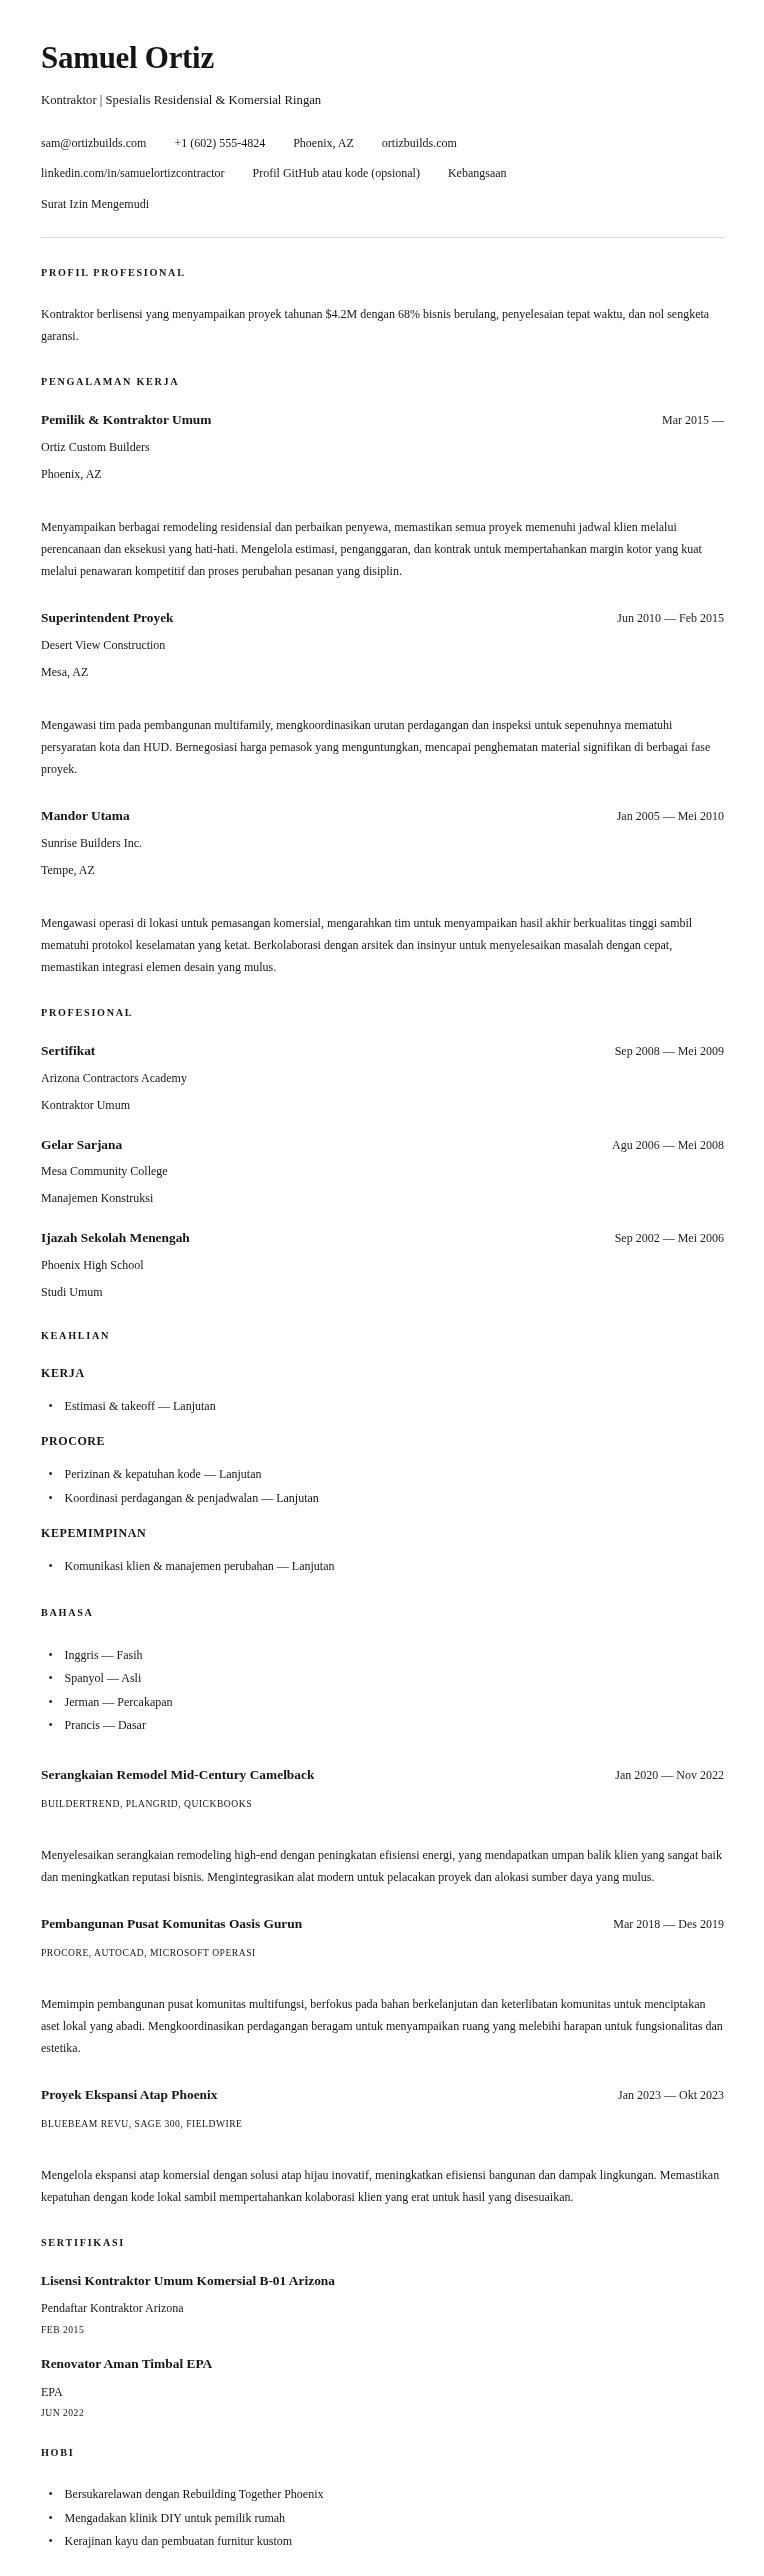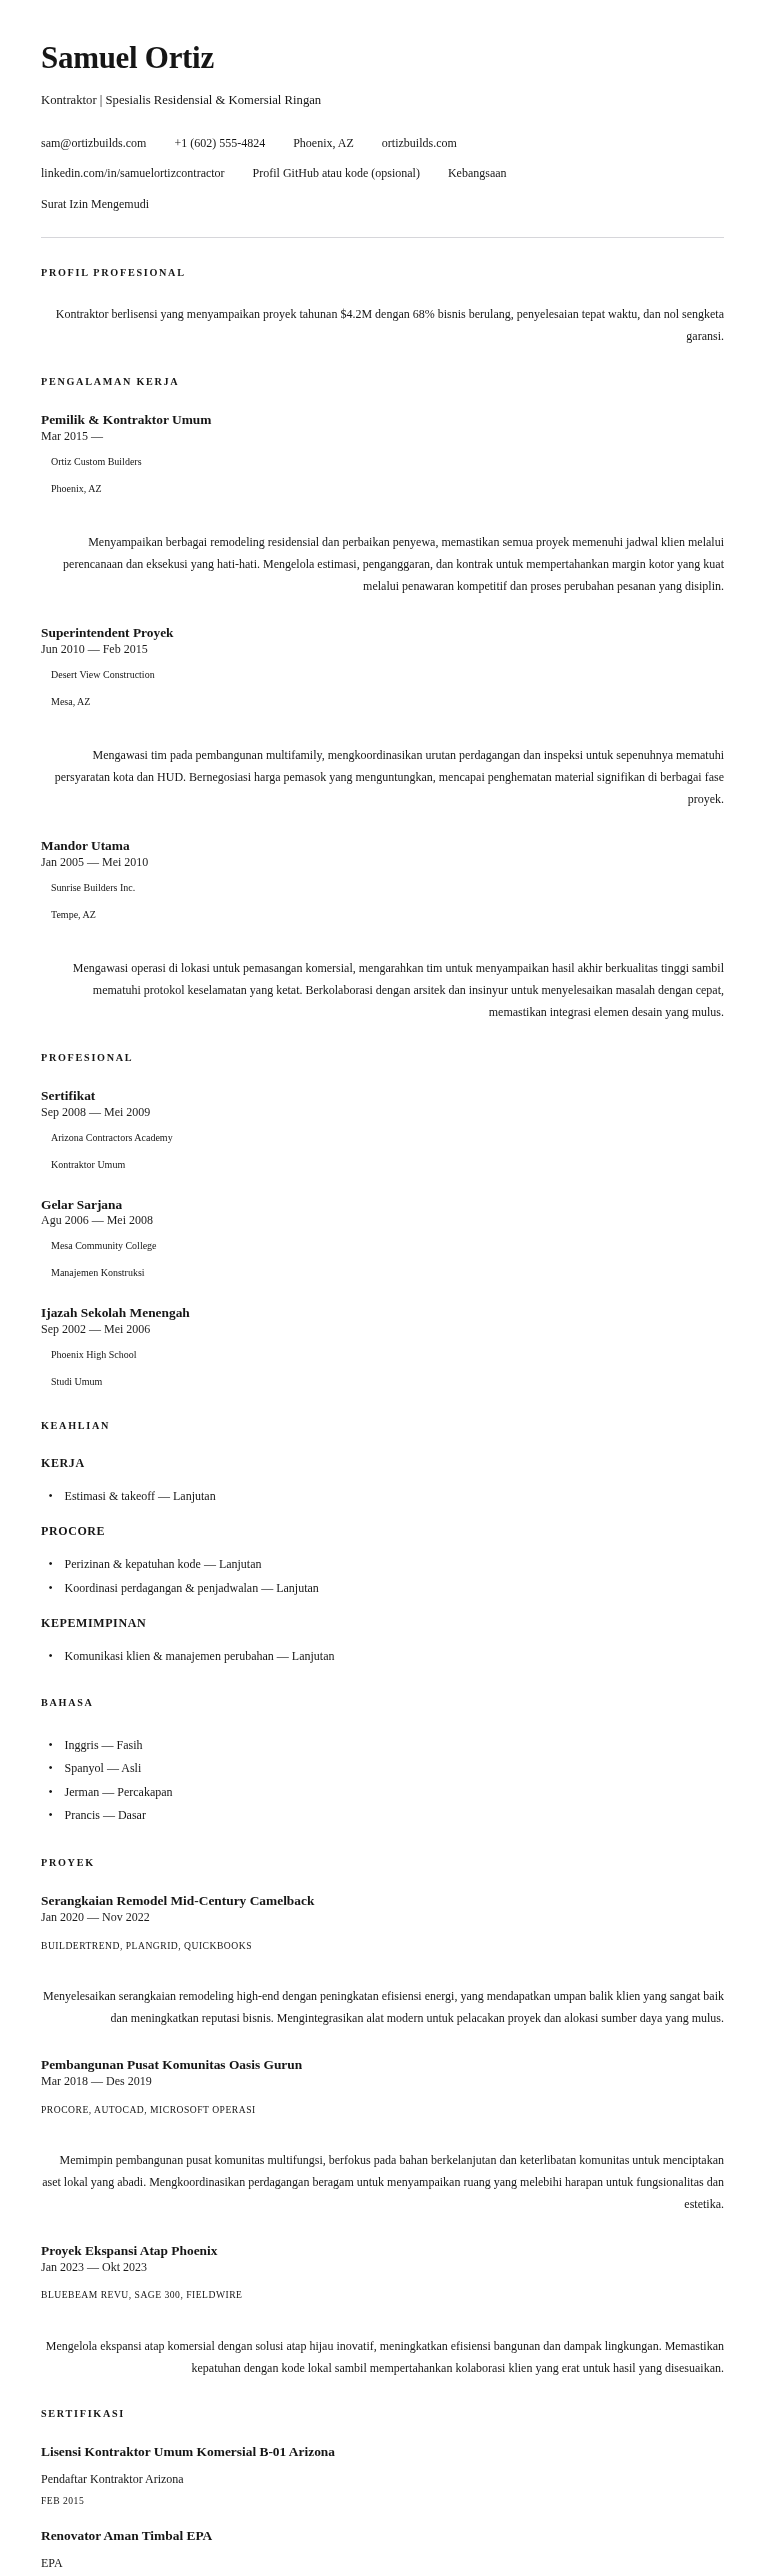--- a/index.html
+++ b/index.html
@@ -45,46 +45,44 @@
     font-size:10.2px;
     font-weight:700;
     letter-spacing:1.7px;
     margin:0 0 24px 0;
     line-height:1.2;
   }
   .body-text {
     font-size:12px;
     line-height:22px;
     margin:0;
-    text-align:right;
   }
   
   .entry { margin-top:0; }
   .entry + .entry { margin-top:28px; }
   .entry-head {
     display:flex;
     justify-content:space-between;
     align-items:baseline;
-    flex-direction:column;
   }
   .entry-title {
     font-size:13.4px;
     font-weight:700;
     margin:0;
     line-height:1.25;
   }
   .entry-date {
     font-size:12px;
     white-space:nowrap;
     color:#1c1c1c;
   }
   .entry-sub {
-    font-size:10px;
+    font-size:12px;
     line-height:18px;
-    margin:9px 0 0 10px;
+    margin:9px 0 0 0;
   }
   .entry-desc { margin-top:33px; }
   .edu .entry + .entry { margin-top:23px; }
   
   .skill-group + .skill-group { margin-top:15.3px; }
   .group-title {
     font-size:12px;
     font-weight:700;
     letter-spacing:0.6px;
     margin:0 0 14px 0;
@@ -253,21 +251,20 @@
     <h2 class="sec-title">BAHASA</h2>
     <ul class="bullets">
       <li>Inggris — Fasih</li>
       <li>Spanyol — Asli</li>
       <li>Jerman — Percakapan</li>
       <li>Prancis — Dasar</li>
     </ul>
   </section>
 
   <section>
-    <h2 class="sec-title">PROYEK</h2>
 
     <article class="entry">
       <div class="entry-head">
         <h3 class="entry-title">Serangkaian Remodel Mid-Century Camelback</h3>
         <span class="entry-date">Jan 2020 — Nov 2022</span>
       </div>
       <p class="tools">BUILDERTREND, PLANGRID, QUICKBOOKS</p>
       <p class="body-text entry-desc">Menyelesaikan serangkaian remodeling high-end dengan peningkatan efisiensi energi, yang mendapatkan umpan balik klien yang sangat baik dan meningkatkan reputasi bisnis. Mengintegrasikan alat modern untuk pelacakan proyek dan alokasi sumber daya yang mulus.</p>
     </article>
 

